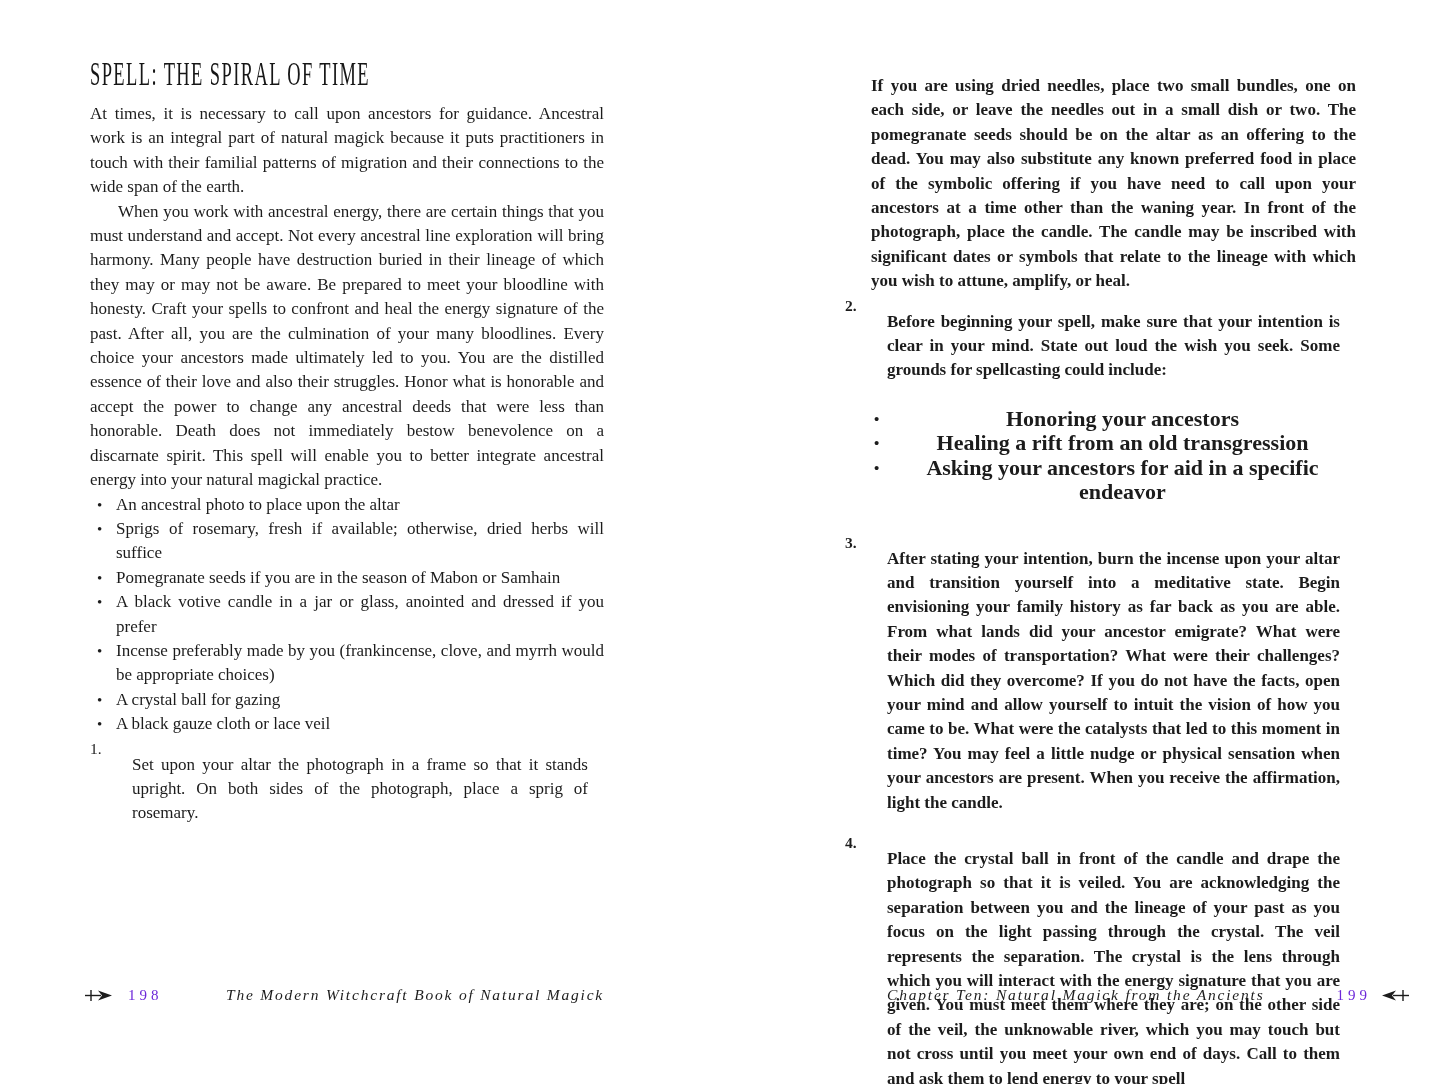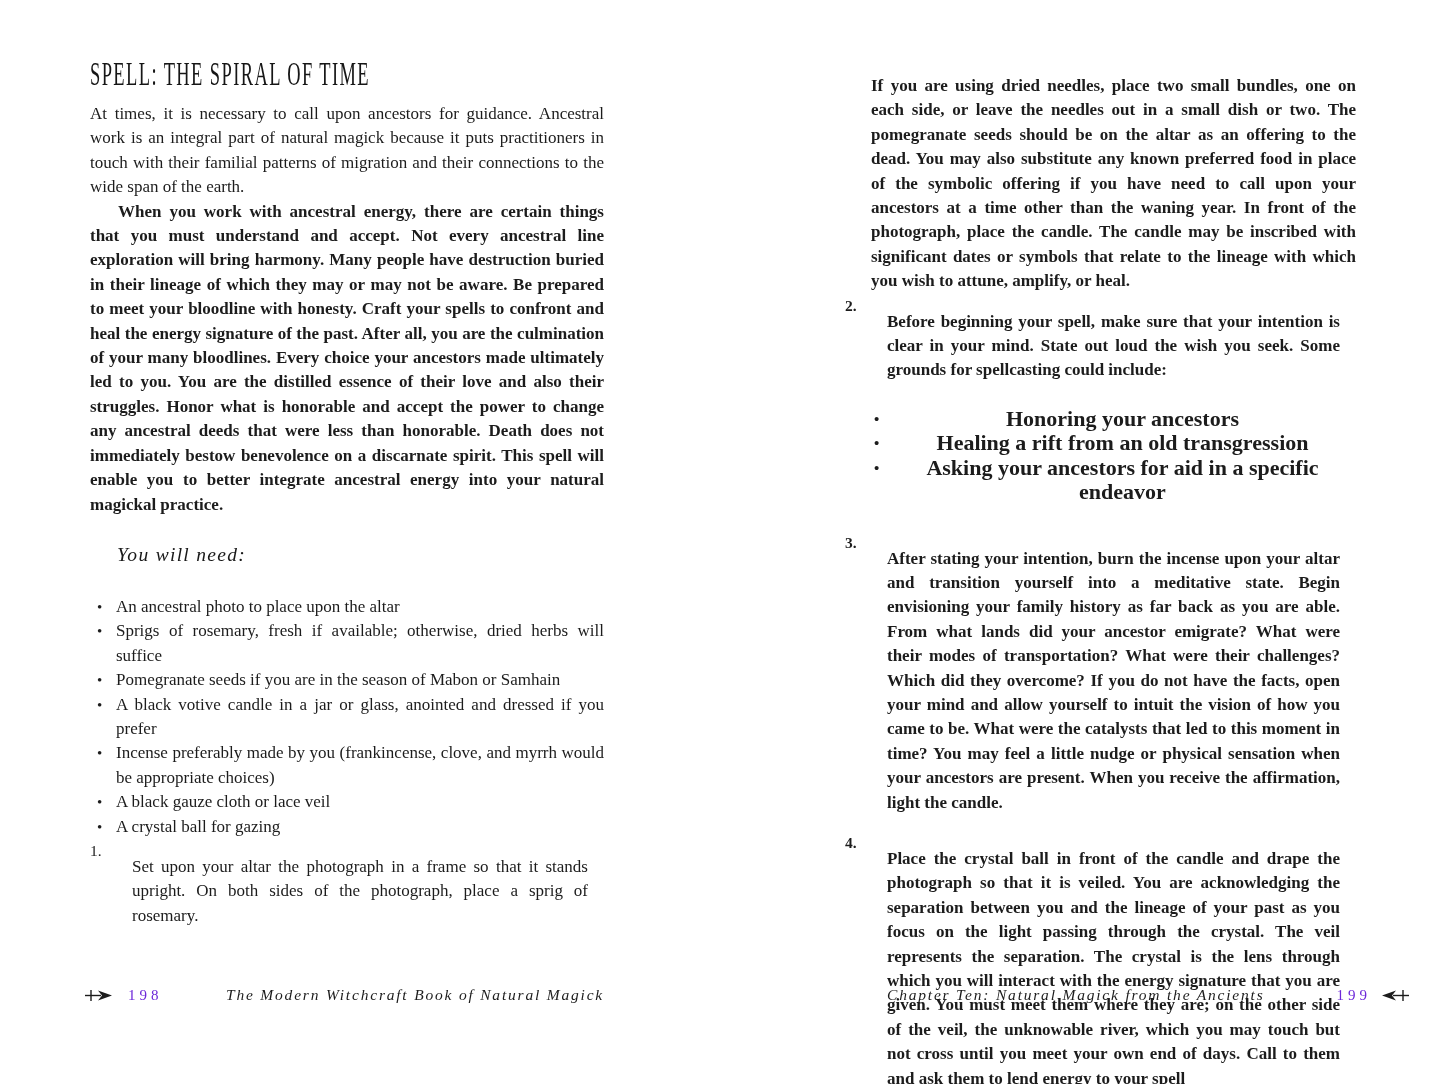--- a/index.html
+++ b/index.html
@@ -28,21 +28,21 @@
     color: #161616;
   }
 
   .body-text, .step-body, .continuation, .supplies li {
     font-size: 17px;
     line-height: 24.4px;
     text-align: justify;
   }
 
   p.body-text { margin: 0; }
-  p.body-text.indented { text-indent: 28px; font-weight: bold; }
+  p.body-text.indented { text-indent: 28px; }
 
   .subhead {
     font-style: italic;
     font-size: 19.5px;
     letter-spacing: 1.3px;
     margin: 27px 0 29px 27px;
     color: #191919;
   }
   .subhead.directions { margin: 27px 0 25px 27px; }
 
@@ -106,30 +106,29 @@
 </style>
 </head>
 <body>
 
 <div class="page-col" id="left-page">
   <h1 class="spell-title">SPELL: THE SPIRAL OF TIME</h1>
 
   <p class="body-text">At times, it is necessary to call upon ancestors for guidance. Ancestral work is an integral part of natural magick because it puts practitioners in touch with their familial patterns of migration and their connections to the wide span of the earth.</p>
   <p class="body-text indented">When you work with ancestral energy, there are certain things that you must understand and accept. Not every ancestral line exploration will bring harmony. Many people have destruction buried in their lineage of which they may or may not be aware. Be prepared to meet your bloodline with honesty. Craft your spells to confront and heal the energy signature of the past. After all, you are the culmination of your many bloodlines. Every choice your ancestors made ultimately led to you. You are the distilled essence of their love and also their struggles. Honor what is honorable and accept the power to change any ancestral deeds that were less than honorable. Death does not immediately bestow benevolence on a discarnate spirit. This spell will enable you to better integrate ancestral energy into your natural magickal practice.</p>
 
-  <div class="subhead">You will need:</div>
 
   <ul class="supplies">
     <li>An ancestral photo to place upon the altar</li>
     <li>Sprigs of rosemary, fresh if available; otherwise, dried herbs will suffice</li>
     <li>Pomegranate seeds if you are in the season of Mabon or Samhain</li>
     <li>A black votive candle in a jar or glass, anointed and dressed if you prefer</li>
     <li>Incense preferably made by you (frankincense, clove, and myrrh would be appropriate choices)</li>
+    <li>A crystal ball for gazing</li>
     <li>A black gauze cloth or lace veil</li>
-    <li>A crystal ball for gazing</li>
   </ul>
 
 
   <div class="step">
     <span class="step-num">1.</span>
     <div class="step-body">
       <p>Set upon your altar the photograph in a frame so that it stands upright. On both sides of the photograph, place a sprig of rosemary.</p>
     </div>
   </div>
 </div>

